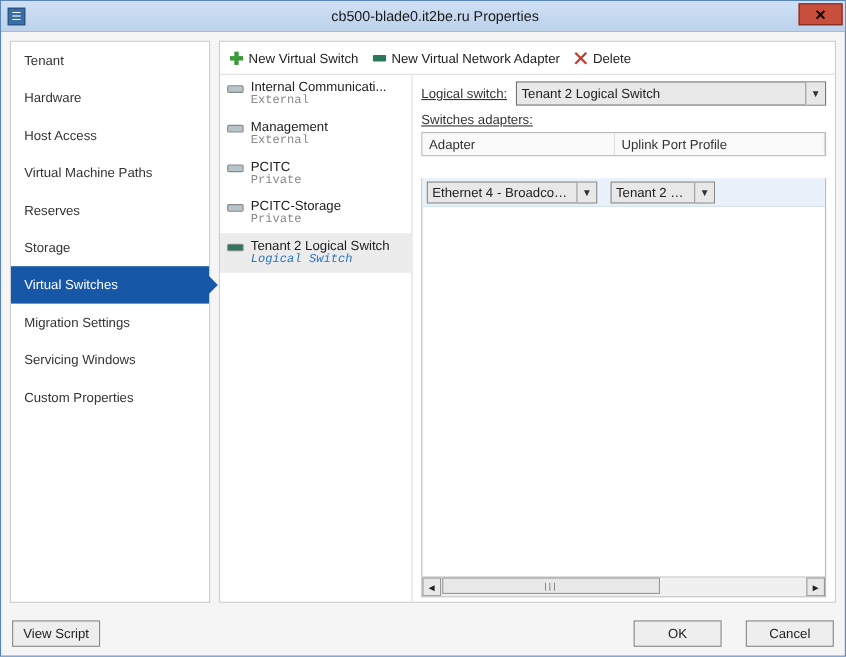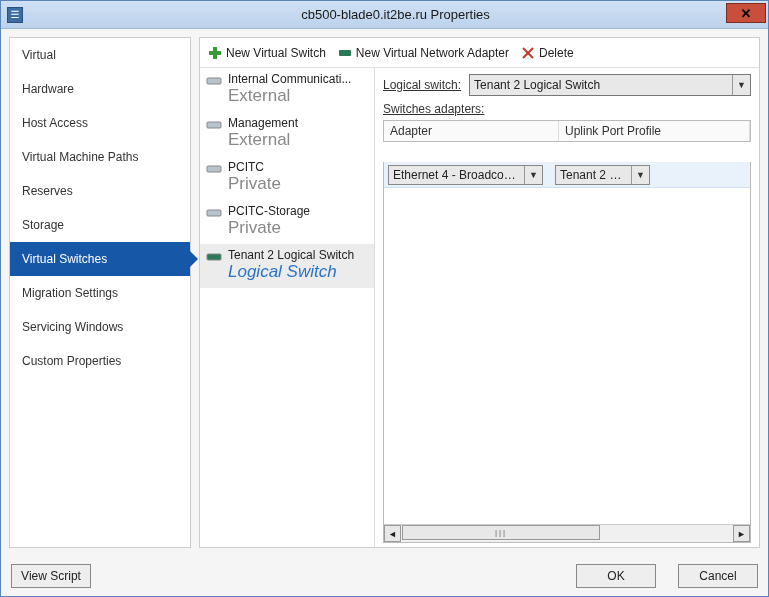--- a/index.html
+++ b/index.html
@@ -18,21 +18,21 @@
   .toolbar { height:30px; border-bottom:1px solid #ddd; display:flex; align-items:center; gap:12px; padding:0 8px;}
   .tool-btn { display:flex; align-items:center; gap:4px; cursor:default; }
   .tool-icon { width:14px; height:14px; display:inline-block; }
   .content { flex:1; display:flex; }
   .switch-list { width:175px; border-right:1px solid #ddd; overflow:hidden; }
   .sw-item { padding:4px 6px 6px 6px; display:flex; gap:6px; align-items:flex-start; cursor:default;justify-content:center;}
   .sw-item.selected { background:#ececec; }
   .sw-icon { width:16px; height:12px; margin-top:3px; flex-shrink:0;}
   .sw-text { flex:1; overflow:hidden;}
   .sw-name { color:#222; white-space:nowrap; overflow:hidden; text-overflow:ellipsis;}
-  .sw-type { color:#888; font-size:17px;}
+  .sw-type { color:#888; font-size:11px;font-family:Liberation Mono, monospace;}
   .sw-type.logical { color:#2a73c7; font-style:italic;}
   .right-pane { flex:1; padding:6px 8px 4px 8px; display:flex; flex-direction:column;}
   .row { display:flex; align-items:center; margin-bottom:6px; gap:8px;}
   .label { color:#333;text-decoration:underline; }
   .dropdown { flex:1; height:22px; border:1px solid #777; background:#e8e8e8; display:flex; align-items:center; padding:0 4px; position:relative;}
   .dd-arrow { width:18px; height:20px; border-left:1px solid #999; display:flex; align-items:center; justify-content:center; position:absolute; right:0; top:0; font-size:9px; color:#333; background:#e8e8e8;}
   .table-wrap { flex:1; display:flex; flex-direction:column;gap:20px;}
   .thead { display:flex; height:22px; border:1px solid #bbb; background:#fafafa;}
   .th { padding:3px 6px; border-right:1px solid #ddd; color:#333;}
   .th1 { width:175px;}
@@ -56,21 +56,21 @@
 <body>
 
 <div class="window">
   <div class="titlebar">
     <span class="title-icon">☰</span>
     <span class="title-text">cb500-blade0.it2be.ru Properties</span>
     <div class="close-btn">✕</div>
   </div>
   <div class="body">
     <div class="sidebar" id="sidebar">
-        <div class="sidebar-item">Virtual</div>
+        <div class="sidebar-item">Tenant</div>
         <div class="sidebar-item">Hardware</div>
         <div class="sidebar-item">Host Access</div>
         <div class="sidebar-item">Virtual Machine Paths</div>
         <div class="sidebar-item">Reserves</div>
         <div class="sidebar-item">Storage</div>
         <div class="sidebar-item selected">Virtual Switches</div>
         <div class="sidebar-item">Migration Settings</div>
         <div class="sidebar-item">Servicing Windows</div>
         <div class="sidebar-item">Custom Properties</div>
       </div>

